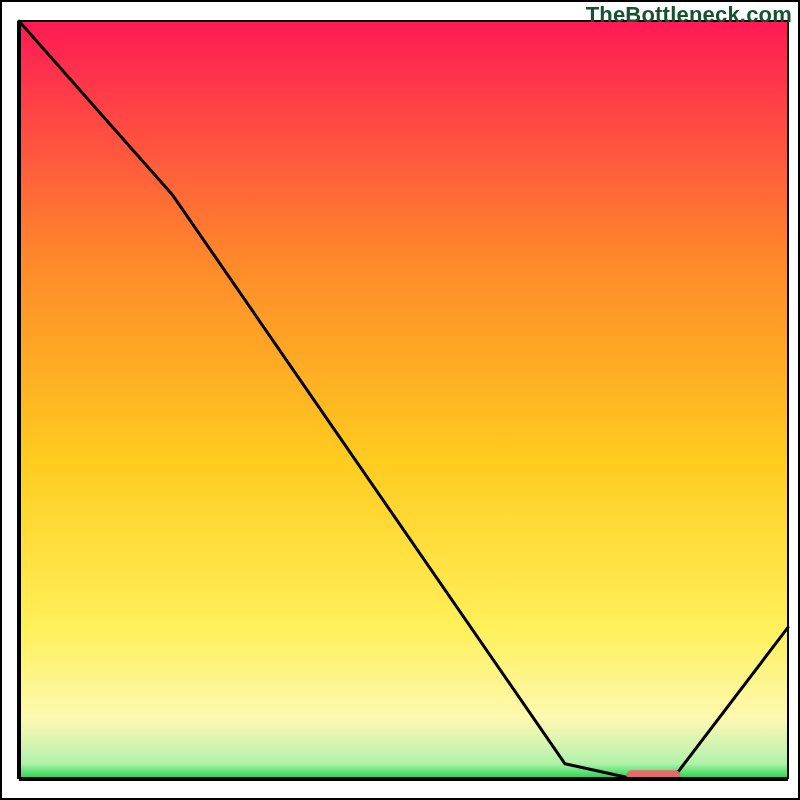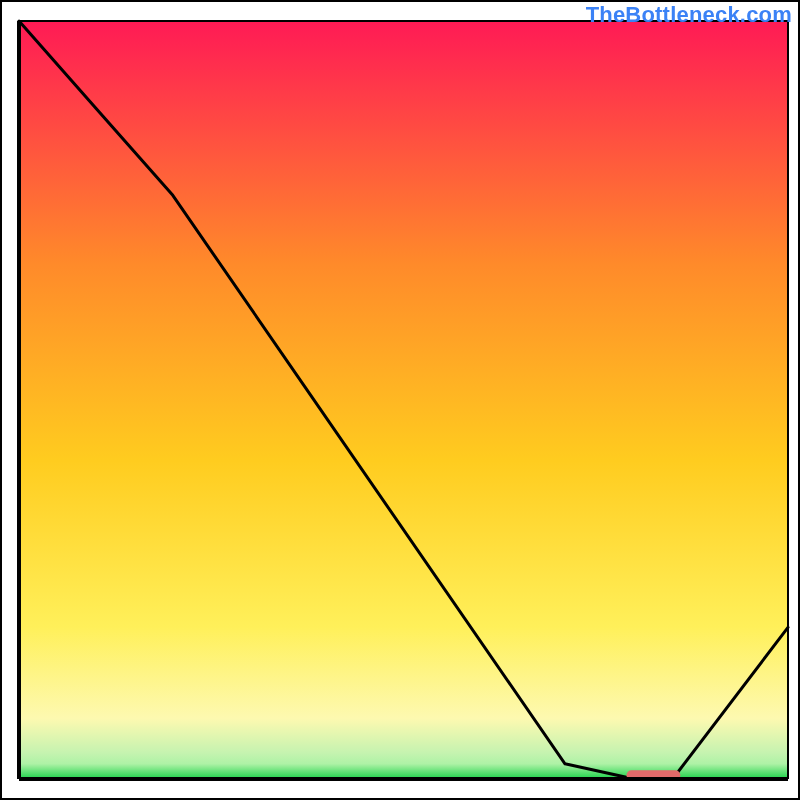--- a/index.html
+++ b/index.html
@@ -15,21 +15,21 @@
     position: relative;
     width: 800px;
     height: 800px;
   }
   .watermark {
     position: absolute;
     top: 2px;
     right: 8px;
     font-size: 22px;
     font-weight: 600;
-    color: #3b82f6;
+    color: #14532d;
     letter-spacing: 0.2px;
     z-index: 20;
   }
   svg.chart {
     position: absolute;
     top: 0;
     left: 0;
     width: 800px;
     height: 800px;
   }

